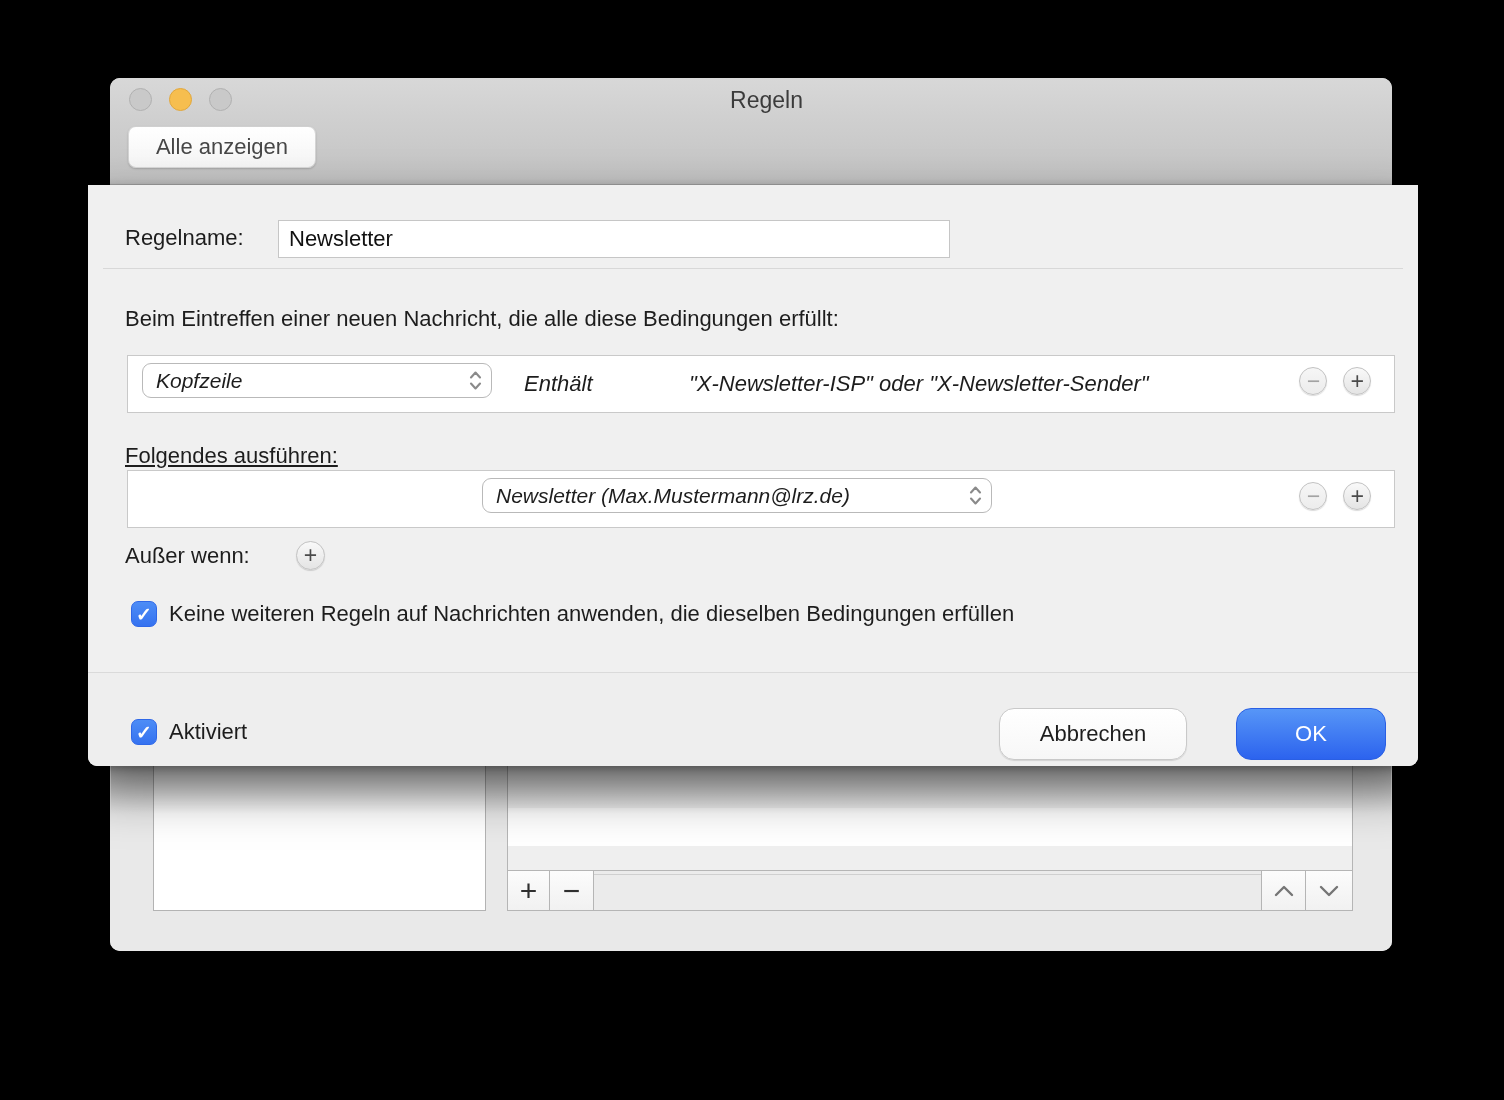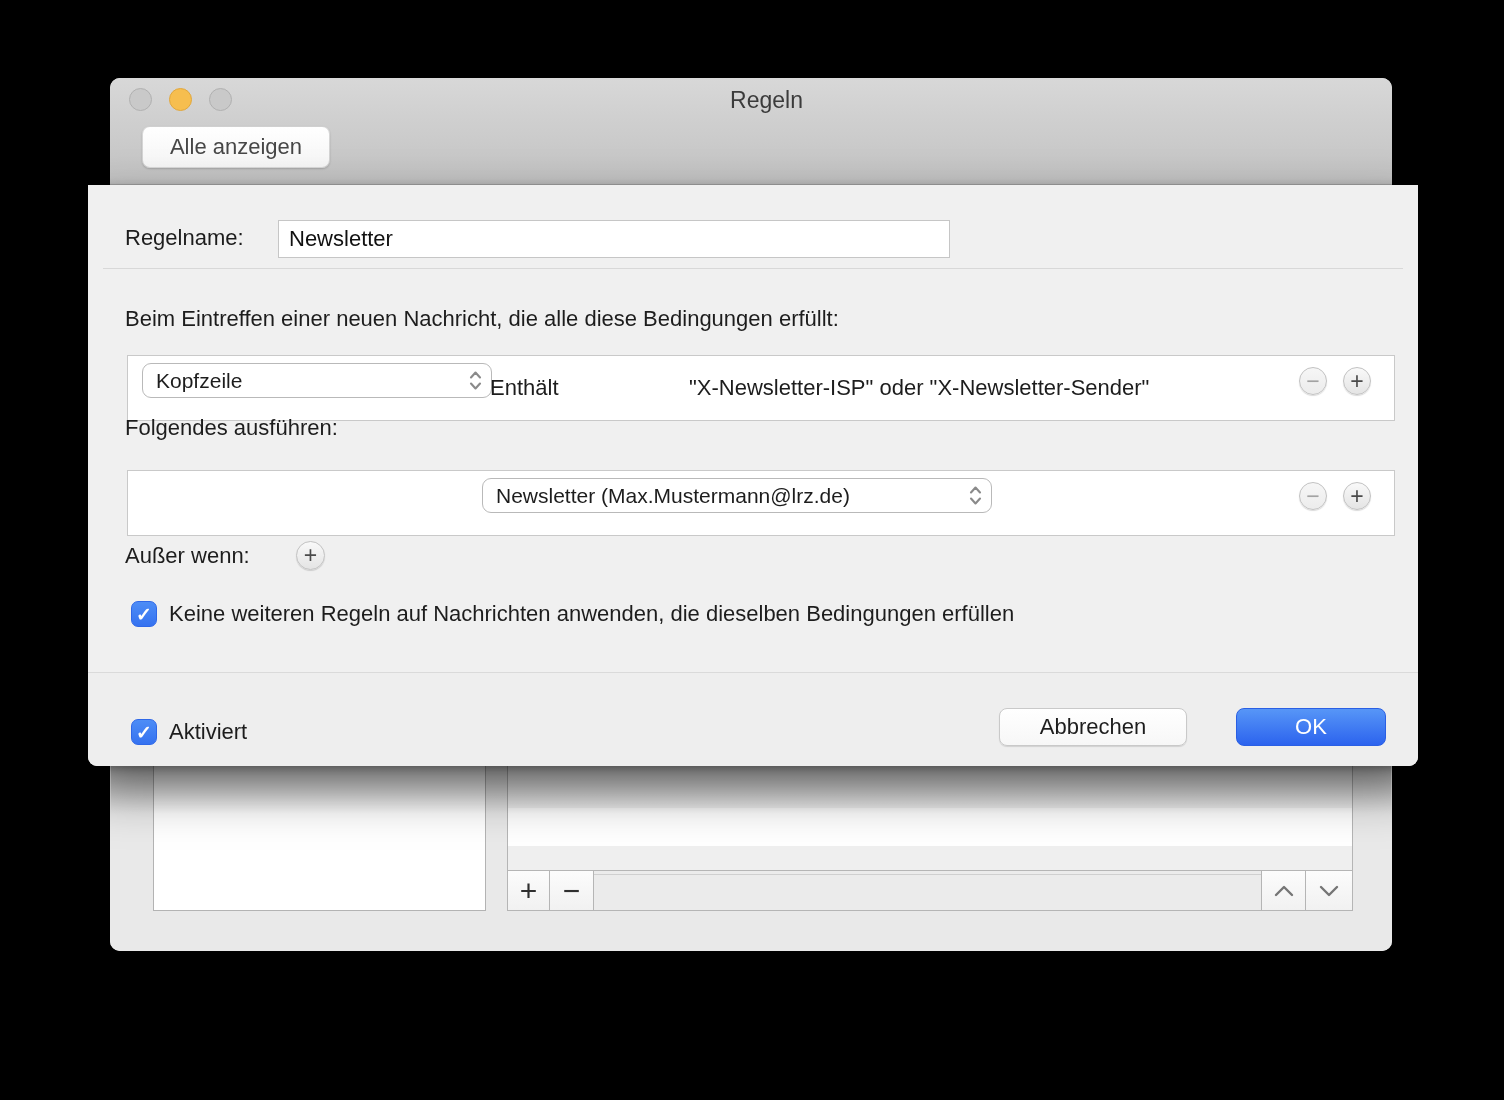--- a/index.html
+++ b/index.html
@@ -10,21 +10,21 @@
   .window { position:absolute; left:110px; top:78px; width:1282px; height:873px;
             border-radius:10px; background:#e9e9e9; overflow:hidden; z-index:1; }
   .titlebar { position:absolute; left:0; top:0; right:0; height:107px;
               background:linear-gradient(#d8d8d8,#c2c2c2); border-bottom:1px solid #a6a6a6; }
   .traffic { position:absolute; left:19px; top:10px; display:flex; gap:17px; }
   .tl { width:23px; height:23px; border-radius:50%; }
   .tl.gray   { background:#c9c9c9; border:1px solid #b0b0b0; }
   .tl.yellow { background:#f6be4f; border:1px solid #e0a73e; }
   .window-title { position:absolute; left:0; right:0; top:9px; text-align:center;
                   font-size:23px; color:#3b3b3b;margin-left:31px; }
-  .show-all { position:absolute; left:32px; top:48px; width:188px; height:42px;
+  .show-all { position:absolute; left:18px; top:48px; width:188px; height:42px;
               background:linear-gradient(#ffffff,#f5f5f5); border:1px solid rgba(0,0,0,0.15);
               border-radius:8px; box-shadow:0 1px 2px rgba(0,0,0,0.18);
               font-size:22px; color:#474747; display:flex; align-items:center; justify-content:center;
               font-family:"Liberation Sans", sans-serif; }
 
   .window-content { position:absolute; left:0; top:107px; right:0; bottom:0; background:#e9e9e9; }
   .left-panel { position:absolute; left:43px; top:520px; width:333px; height:206px;
                 background:#fff; border:1px solid #b3b3b3; }
   .right-table { position:absolute; left:397px; top:500px; width:846px; height:226px;
                  background:#f4f4f4; border:1px solid #b5b5b5; }
@@ -48,34 +48,34 @@
            background:#f0f0f0; border-radius:0 0 9px 9px;
            box-shadow:0 24px 50px rgba(0,0,0,0.5), 0 2px 8px rgba(0,0,0,0.25);
            color:#1d1d1d; font-size:22px; }
   .lbl { position:absolute; white-space:nowrap; }
   .rule-name-label { left:37px; top:40px; }
   .rule-name-input { position:absolute; left:190px; top:35px; width:672px; height:38px;
                      border:1px solid #c6c6c6; background:#fff; font-size:22px; color:#111;
                      padding:0 10px; font-family:"Liberation Sans", sans-serif; }
   .divider1 { position:absolute; left:15px; right:15px; top:83px; height:1px; background:#d8d8d8; }
   .cond-header { left:37px; top:121px; }
-  .row-box { position:absolute; left:39px; width:1268px; height:66px; background:#fff;
-             border:1px solid #c9c9c9; }
+  .row-box { position:absolute; left:39px; width:1268px; height:58px; background:#fff;
+             border:1px solid #c9c9c9;font-style:italic; }
   .cond-box { top:170px; }
-  .act-header { left:37px; top:230px; }
+  .act-header { left:37px; top:258px;text-decoration:underline; }
   .act-box { top:285px; }
   .dropdown { position:absolute; top:7px; height:35px; background:#fff; border:1px solid #b9b9b9;
               border-radius:9px; display:flex; align-items:center; font-size:21px; color:#1d1d1d;
               padding:0 8px 0 13px; }
   .dropdown .dd-text { flex:1; white-space:nowrap; overflow:hidden; }
   .dd-field  { left:14px;  width:350px; }
   .dd-action { left:14px;  width:325px; }
   .dd-folder { left:354px; width:510px; }
   .chev { flex:0 0 auto; margin-left:6px; }
-  .op-label { position:absolute; left:362px; top:0; height:100%; display:flex; align-items:center; }
+  .op-label { position:absolute; left:396px; top:0; height:100%; display:flex; align-items:center; }
   .val-label { position:absolute; left:561px; top:0; height:100%; display:flex; align-items:center;
                white-space:nowrap; }
   .circle-btn { position:absolute; width:28px; height:28px; border-radius:50%;
                 background:linear-gradient(#f9f9f9,#e4e4e4); border:1px solid #c2c2c2;
                 box-shadow:0 1px 1px rgba(0,0,0,0.15);
                 display:flex; align-items:center; justify-content:center;
                 font-size:23px; color:#4a4a4a; line-height:1; }
   .circle-btn.dim { color:#a3a3a3; background:linear-gradient(#f6f6f6,#ececec); }
   .row-box .minus { left:1171px; top:11px; }
   .row-box .plus  { left:1215px; top:11px; }
@@ -84,21 +84,21 @@
   .checkrow { position:absolute; display:flex; align-items:center; gap:12px; }
   .stop-row { left:43px; top:416px; }
   .enabled-row { left:43px; top:534px; }
   .checkbox { width:26px; height:26px; border-radius:7px;
               background:linear-gradient(#4d8df6,#3572f0); border:1px solid #2f68e8;
               display:flex; align-items:center; justify-content:center; }
   .checkbox .check { color:#fff; font-size:19px; font-weight:bold; line-height:1; }
   .divider2 { position:absolute; left:0; right:0; top:487px; height:1px; background:#dadada; }
   .sheet-bottom { position:absolute; left:0; right:0; top:488px; bottom:0; background:#eeeeee;
                   border-radius:0 0 9px 9px; }
-  .btn { position:absolute; top:523px; height:38px; border-radius:8px; font-size:22px;
+  .btn { position:absolute; top:523px; height:52px; border-radius:15px; font-size:22px;
          display:flex; align-items:center; justify-content:center;
          font-family:"Liberation Sans", sans-serif; }
   .cancel-btn { left:911px; width:188px; background:linear-gradient(#ffffff,#f7f7f7);
                 border:1px solid #c9c9c9; box-shadow:0 1px 1px rgba(0,0,0,0.12); color:#1d1d1d; }
   .ok-btn { left:1148px; width:150px; background:linear-gradient(#5796f7,#2c63ee);
             border:1px solid #2a5fe4; color:#fff; }
   svg { display:block; }
 </style>
 </head>
 <body>

